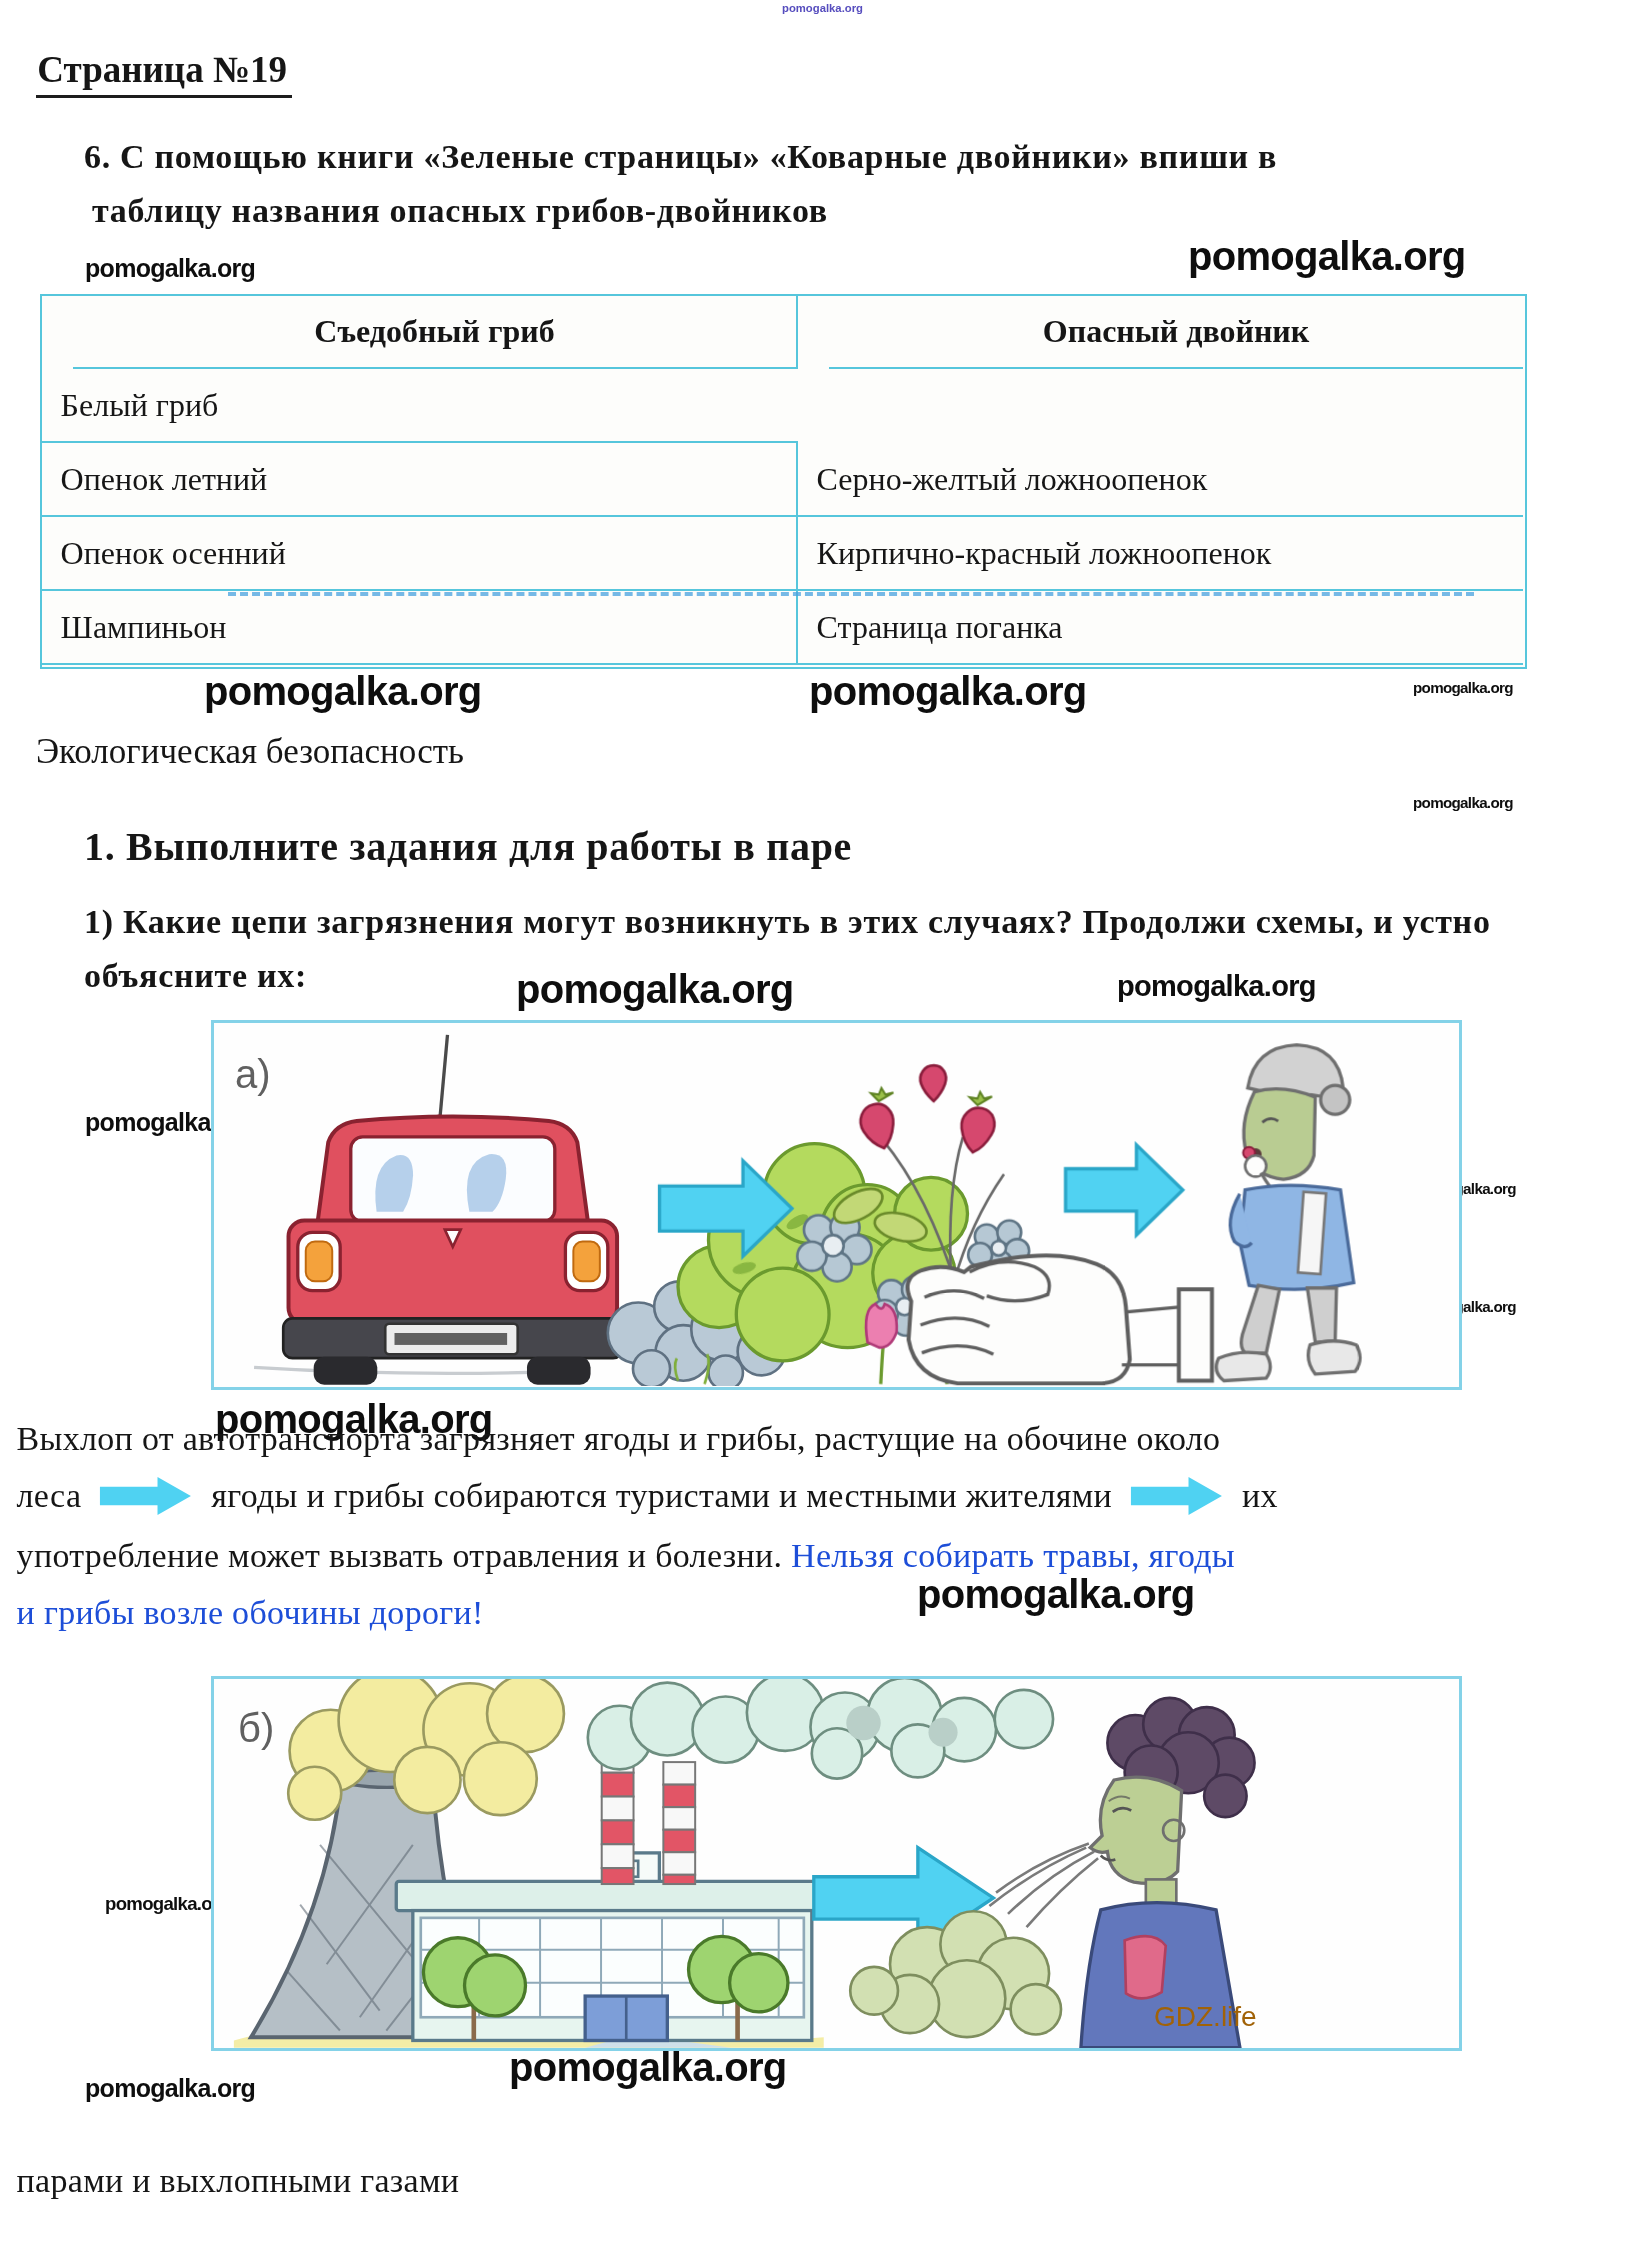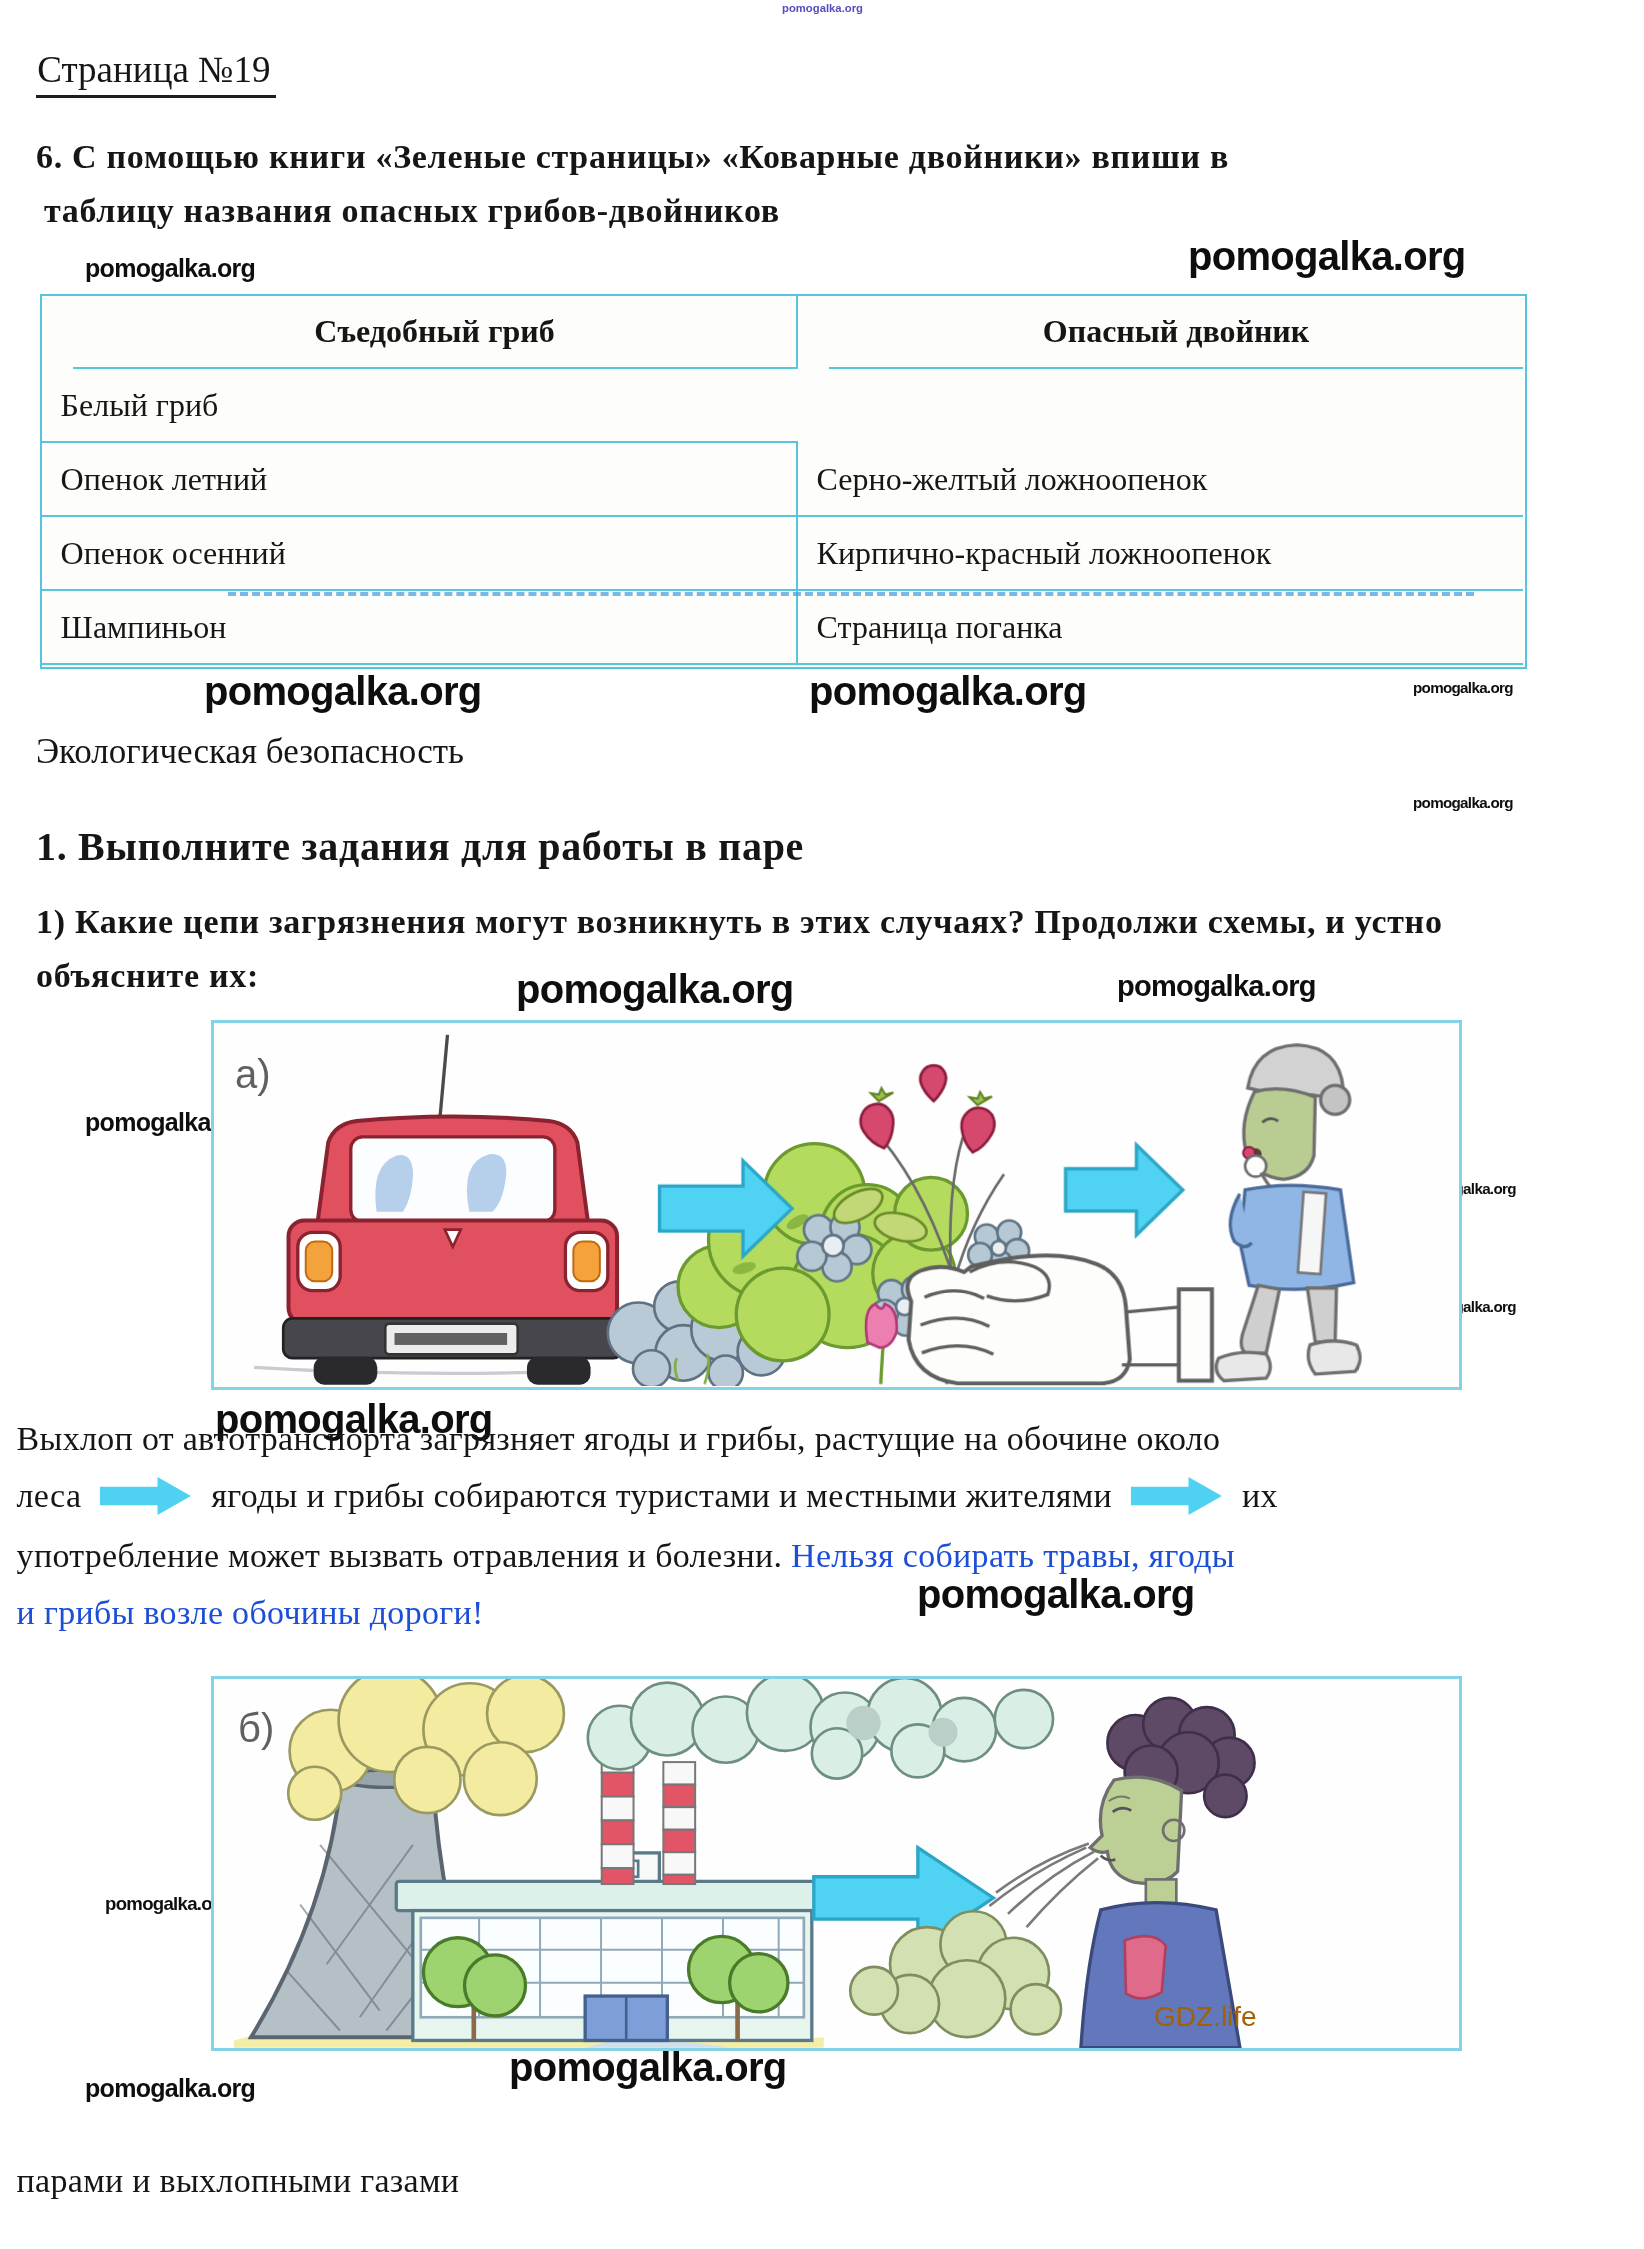--- a/index.html
+++ b/index.html
@@ -8,25 +8,25 @@
     width:1645px;height:2250px;
     margin:0 auto;
     background:#ffffff;
     overflow:hidden;
     font-family:"Liberation Serif", serif;
     color:#161616;
   }
   .abs{position:absolute;white-space:nowrap;}
   
   .title{
-    font-size:37px;font-weight:400;
+    font-size:37px;font-weight:700;
     border-bottom:3.3px solid #1d1d1d;
     padding:0 5.3px 5.3px 1.3px;
   }
-  .boldline{font-size:34px;font-weight:700;letter-spacing:0.7px;}
+  .boldline{font-size:34px;font-weight:700;letter-spacing:0.7px;margin-left:48px;}
   .bodyline{font-size:34px;font-weight:400;letter-spacing:0.3px;}
   .redtext{color:#1d4ed8;}
   .heading{font-size:35px;font-weight:400;}
   
   .wm{
     font-family:"Liberation Sans", sans-serif;
     font-weight:600;color:#0e0e0e;letter-spacing:-0.7px;
     white-space:nowrap;position:absolute;line-height:1;
   }
   .wm-tiny{font-size:11.3px;color:#564dbe;font-weight:700;letter-spacing:0;}

